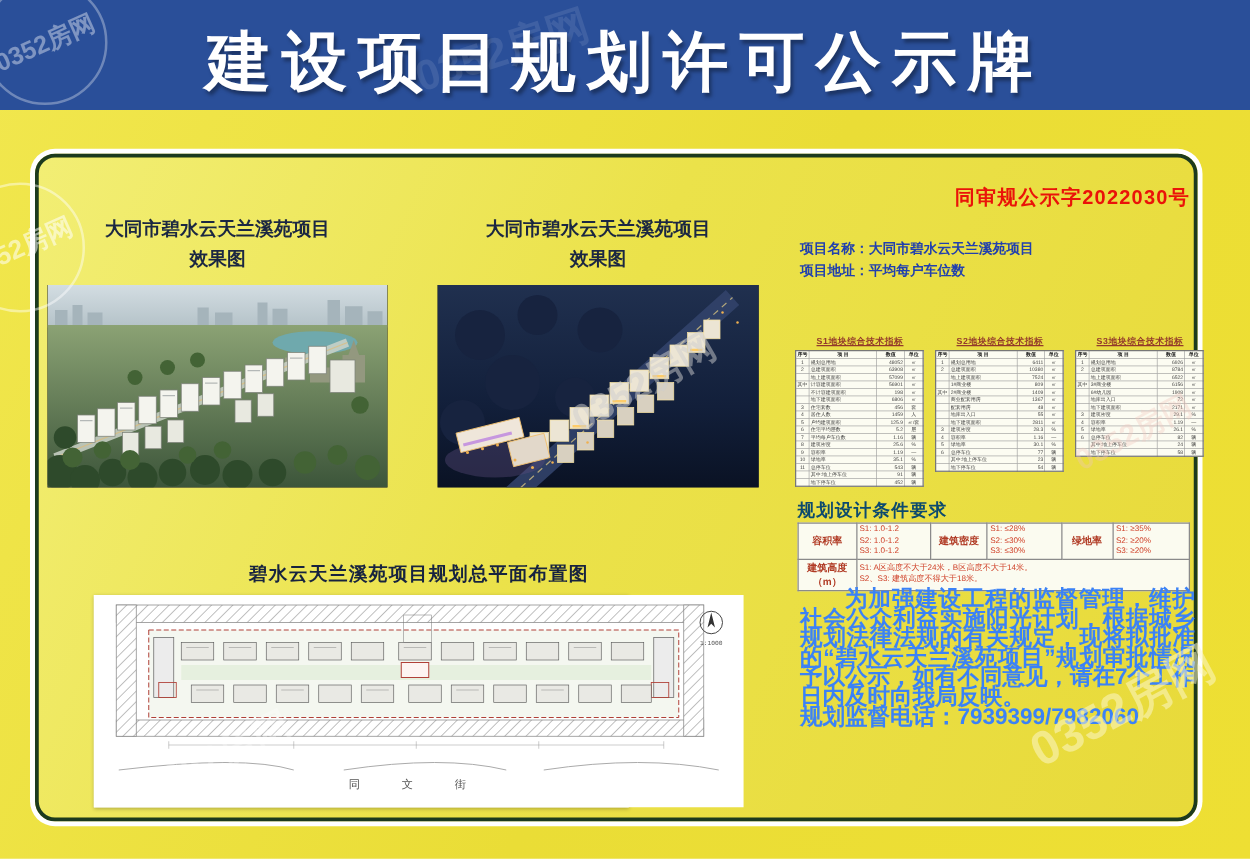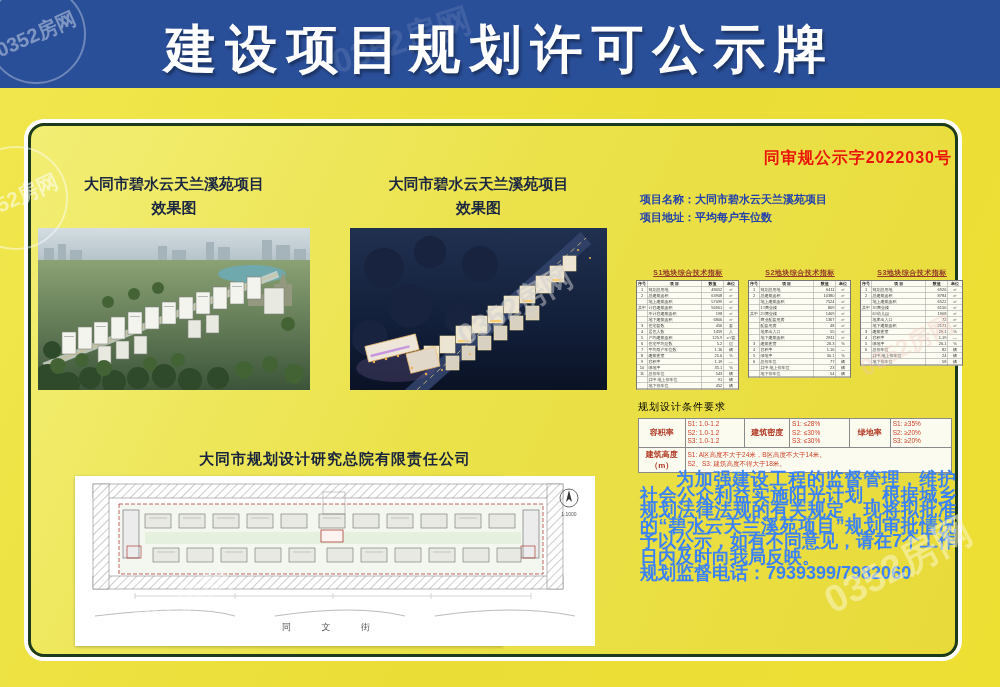--- a/index.html
+++ b/index.html
@@ -51,21 +51,21 @@
   table.ind td{
     border:1px solid #9a9a9a;font-size:8px;line-height:11px;height:11px;
     padding:0 2px;color:#3d3d3d;overflow:hidden;white-space:nowrap;
   }
   table.ind tr:first-child td{font-weight:bold;text-align:center;color:#222;}
   table.ind td:nth-child(1){width:16px;text-align:center;}
   table.ind td:nth-child(2){width:116px;}
   table.ind td:nth-child(3){width:44px;text-align:right;}
   table.ind td:nth-child(4){width:26px;text-align:center;}
 
-  .cond-heading{color:#000000;font-weight:normal;font-size:10px;letter-spacing:1px;}
+  .cond-heading{color:#0c4a6e;font-weight:bold;font-size:14px;letter-spacing:1px;}
   table.cond{border-collapse:collapse;width:314px;background:#fbfbf0;border:1px solid #777;}
   table.cond td{border:1px solid #8a8a8a;padding:1px 2px;vertical-align:middle;}
   .cond-label{color:#b03a24;font-weight:bold;font-size:8px;text-align:center;}
   .cond-val{color:#cf4028;font-size:6.5px;line-height:8.5px;white-space:nowrap;}
   .cond-height{color:#cf4028;font-size:6.5px;line-height:8.5px;}
 
   .announce{color:#3b82f6;font-weight:bold;font-size:18px;line-height:15.5px;width:316px;}
   .announce p{margin:0;text-indent:2em;text-align:justify;}
   .announce .line{margin-top:1px;white-space:nowrap;}
 
@@ -254,22 +254,22 @@
       <circle cx="62" cy="140" r="1.2"></circle>
         <circle cx="76" cy="146" r="1.2"></circle>
         <circle cx="92" cy="142" r="1"></circle>
       <circle cx="228" cy="22" r="1"></circle>
         <circle cx="240" cy="30" r="1"></circle>
         <circle cx="120" cy="126" r="1"></circle>
     </g>
   </svg>
 </div>
 
-<div class="abs siteplan-caption" style="left:75px;top:450px;width:520px;">大同市规划设计研究总院有限责任公司</div>
-<div class="abs siteplan-frame" style="left:75px;top:476px;width:428px;height:170px;">
+<div class="abs siteplan-caption" style="left:75px;top:450px;width:520px;">碧水云天兰溪苑项目规划总平面布置图</div>
+<div class="abs siteplan-frame" style="left:75px;top:476px;width:428px;height:170px;font-family:Liberation Mono, monospace;">
   <svg width="520" height="170" viewBox="0 0 520 170">
     <defs>
       <pattern id="hatch" width="6" height="6" patternUnits="userSpaceOnUse" patternTransform="rotate(45)">
         <rect width="6" height="6" fill="#ffffff"></rect>
         <line x1="0" y1="0" x2="0" y2="6" stroke="#9a9a9a" stroke-width="1"></line>
       </pattern>
     </defs>
     <rect x="0" y="0" width="520" height="170" fill="#ffffff"></rect>
     <rect x="18" y="8" width="470" height="14" fill="url(#hatch)" stroke="#888" stroke-width=".6"></rect>
     <rect x="18" y="100" width="470" height="13" fill="url(#hatch)" stroke="#888" stroke-width=".6"></rect>

